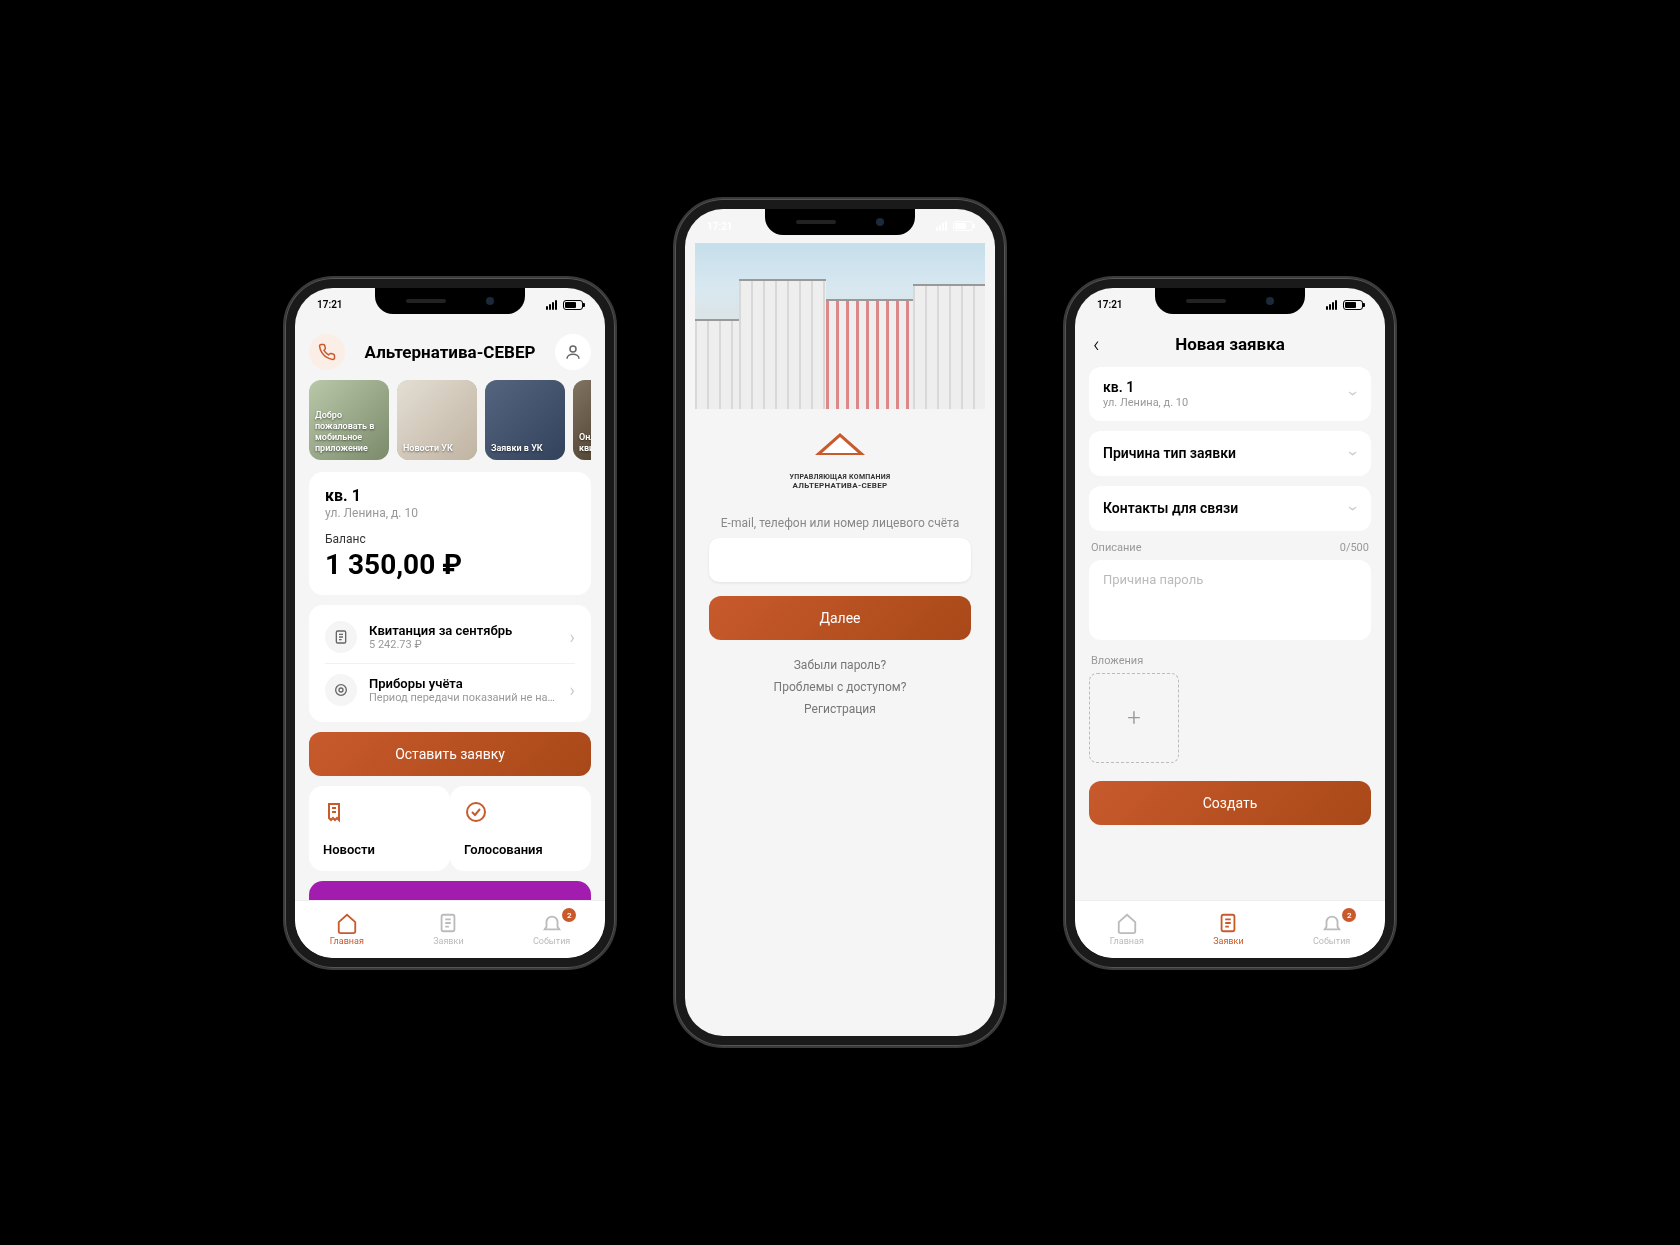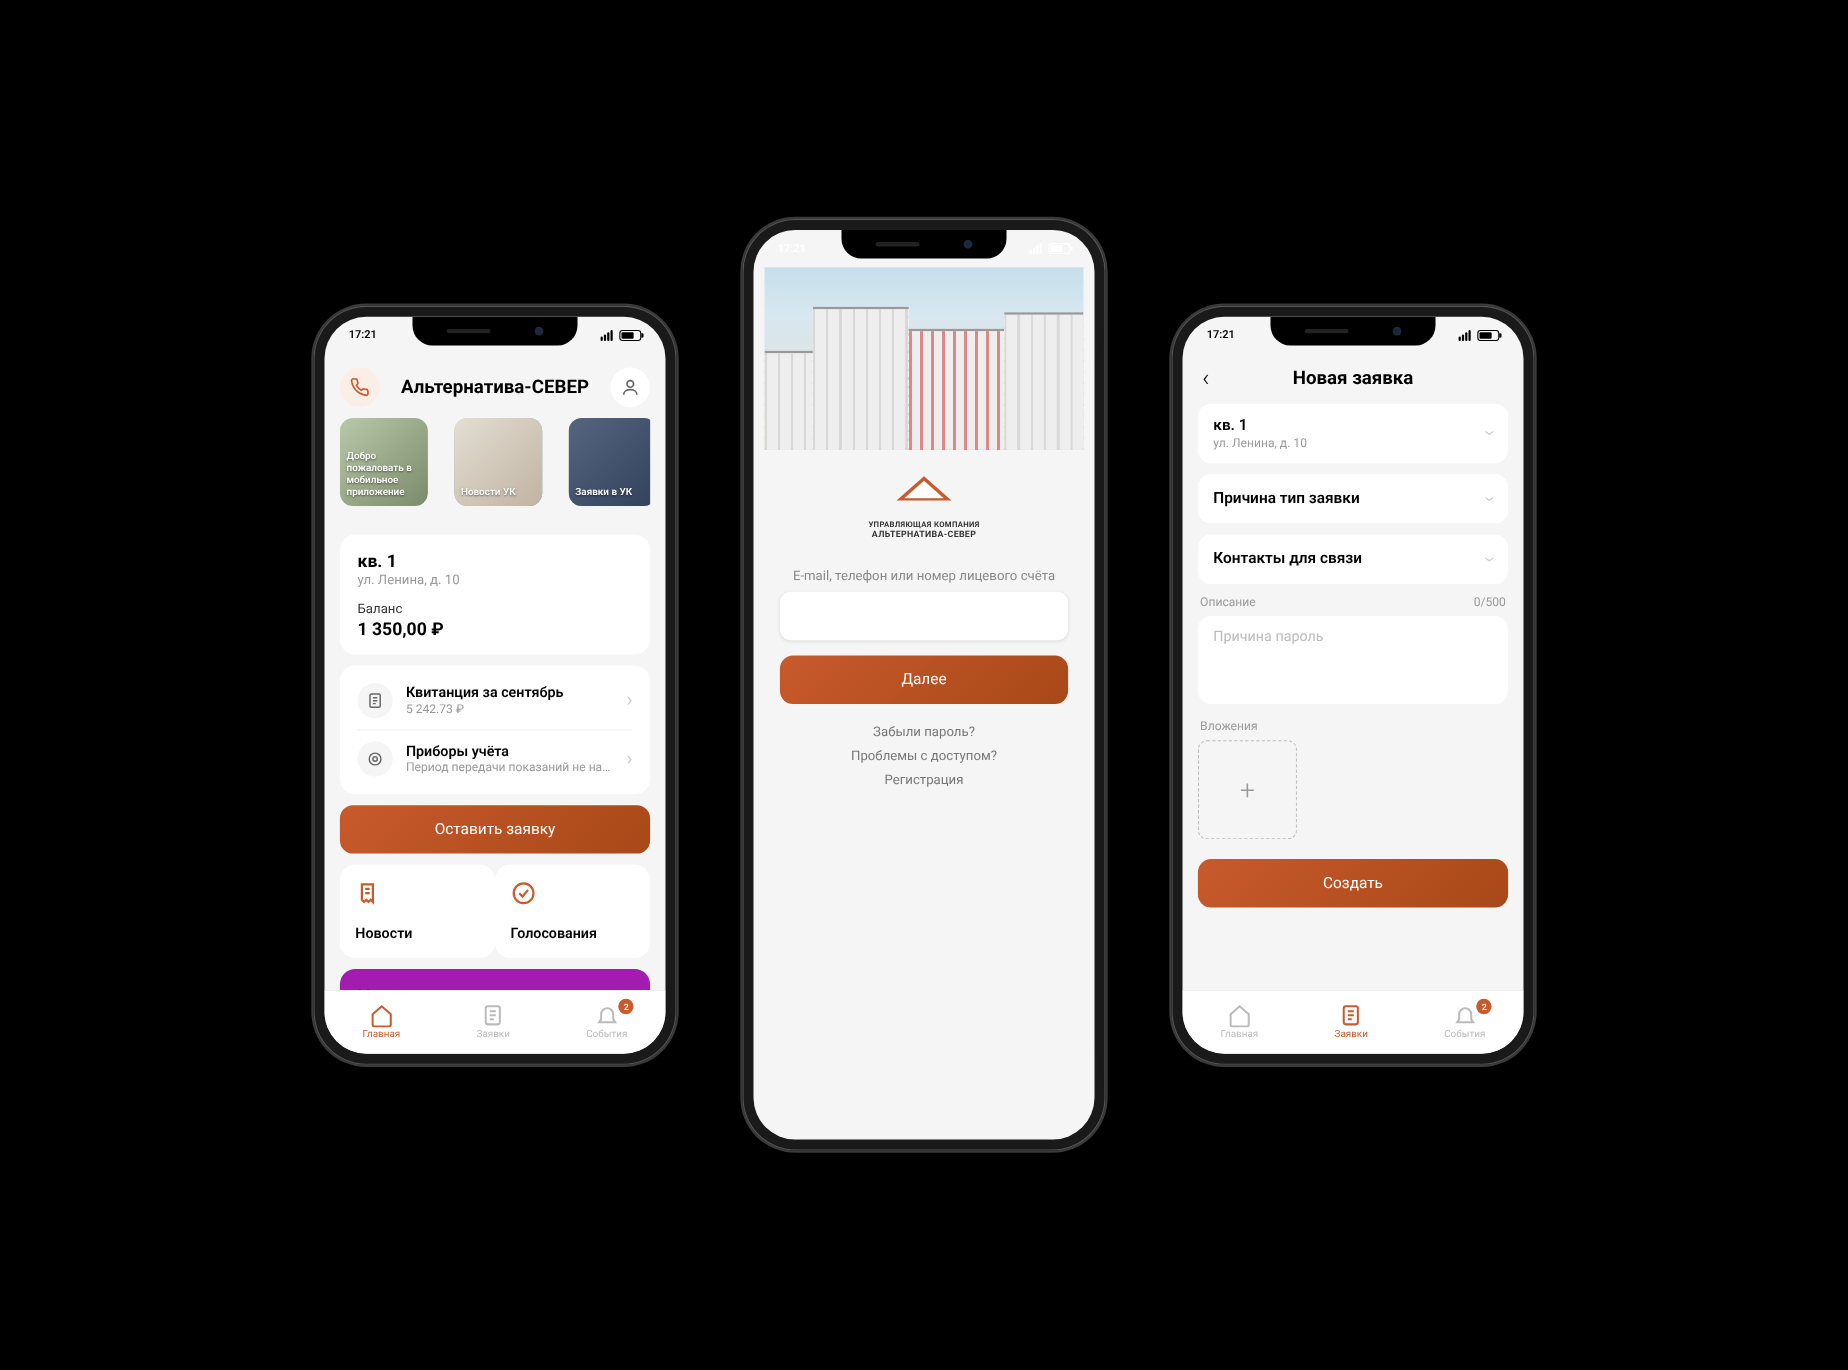--- a/index.html
+++ b/index.html
@@ -25,33 +25,33 @@
 .white .battery::after{background:#fff}
 .white .battery-fill{background:#fff}
 .content{position:absolute;inset:0;padding-top:34px;display:flex;flex-direction:column}
 .body{flex:1;overflow:hidden;padding:0 14px}
 
 
 .topbar{display:flex;align-items:center;justify-content:space-between;padding:12px 0 10px}
 .iconbtn{width:36px;height:36px;border-radius:50%;display:flex;align-items:center;justify-content:center;background:#fff}
 .iconbtn.accent{background:#fbeee6}
 .title{font-size:17px;font-weight:700;color:#000}
-.stories{display:flex;gap:24px;margin-bottom:26px;overflow:hidden}
+.stories{display:flex;gap:8px;margin-bottom:12px;overflow:hidden}
 .story{width:80px;height:80px;border-radius:12px;background:linear-gradient(135deg,#b8c8a8,#7a8a6a);position:relative;overflow:hidden;color:#fff;font-size:9px;line-height:1.2;padding:6px;display:flex;align-items:flex-end;flex-shrink:0}
 .story .bg{position:absolute;inset:0;opacity:.9}
 .story span{position:relative;z-index:1;font-weight:600;text-shadow:0 1px 2px rgba(0,0,0,.5)}
 .story:nth-child(2) .bg{background:linear-gradient(135deg,#e8e0d8,#c8b8a8)}
 .story:nth-child(3) .bg{background:linear-gradient(135deg,#4a5a7a,#2a3a5a)}
 .story:nth-child(4){width:30px}
 .story:nth-child(4) .bg{background:linear-gradient(135deg,#7a6a5a,#4a3a2a)}
 .card{background:#fff;border-radius:14px;padding:14px 16px;margin-bottom:10px}
 .apt-title{font-size:16px;font-weight:700;color:#000}
 .apt-addr{font-size:12px;color:#999;margin-top:1px}
 .balance-lbl{font-size:12px;color:#333;margin-top:12px}
-.balance-val{font-size:16px;font-weight:700;color:#000;margin-top:2px}
+.balance-val{font-size:28px;font-weight:700;color:#000;margin-top:2px}
 .row{display:flex;align-items:center;gap:12px;padding:10px 0}
 .row+.row{border-top:1px solid #f0f0f0}
 .row-ico{width:32px;height:32px;border-radius:50%;background:#f5f5f5;display:flex;align-items:center;justify-content:center;flex-shrink:0}
 .row-body{flex:1;min-width:0}
 .row-title{font-size:13px;font-weight:600;color:#000}
 .row-sub{font-size:11px;color:#999;white-space:nowrap;overflow:hidden;text-overflow:ellipsis}
 .chev{color:#ccc;font-size:18px}
 .btn-primary{width:100%;background:linear-gradient(135deg,#c85a2c,#a84818);color:#fff;border:none;border-radius:12px;padding:14px;font-size:14px;font-weight:400;margin-bottom:10px}
 .grid2{display:flex;margin-bottom:10px}
 .gcard{flex:1;background:#fff;border-radius:14px;padding:14px}

